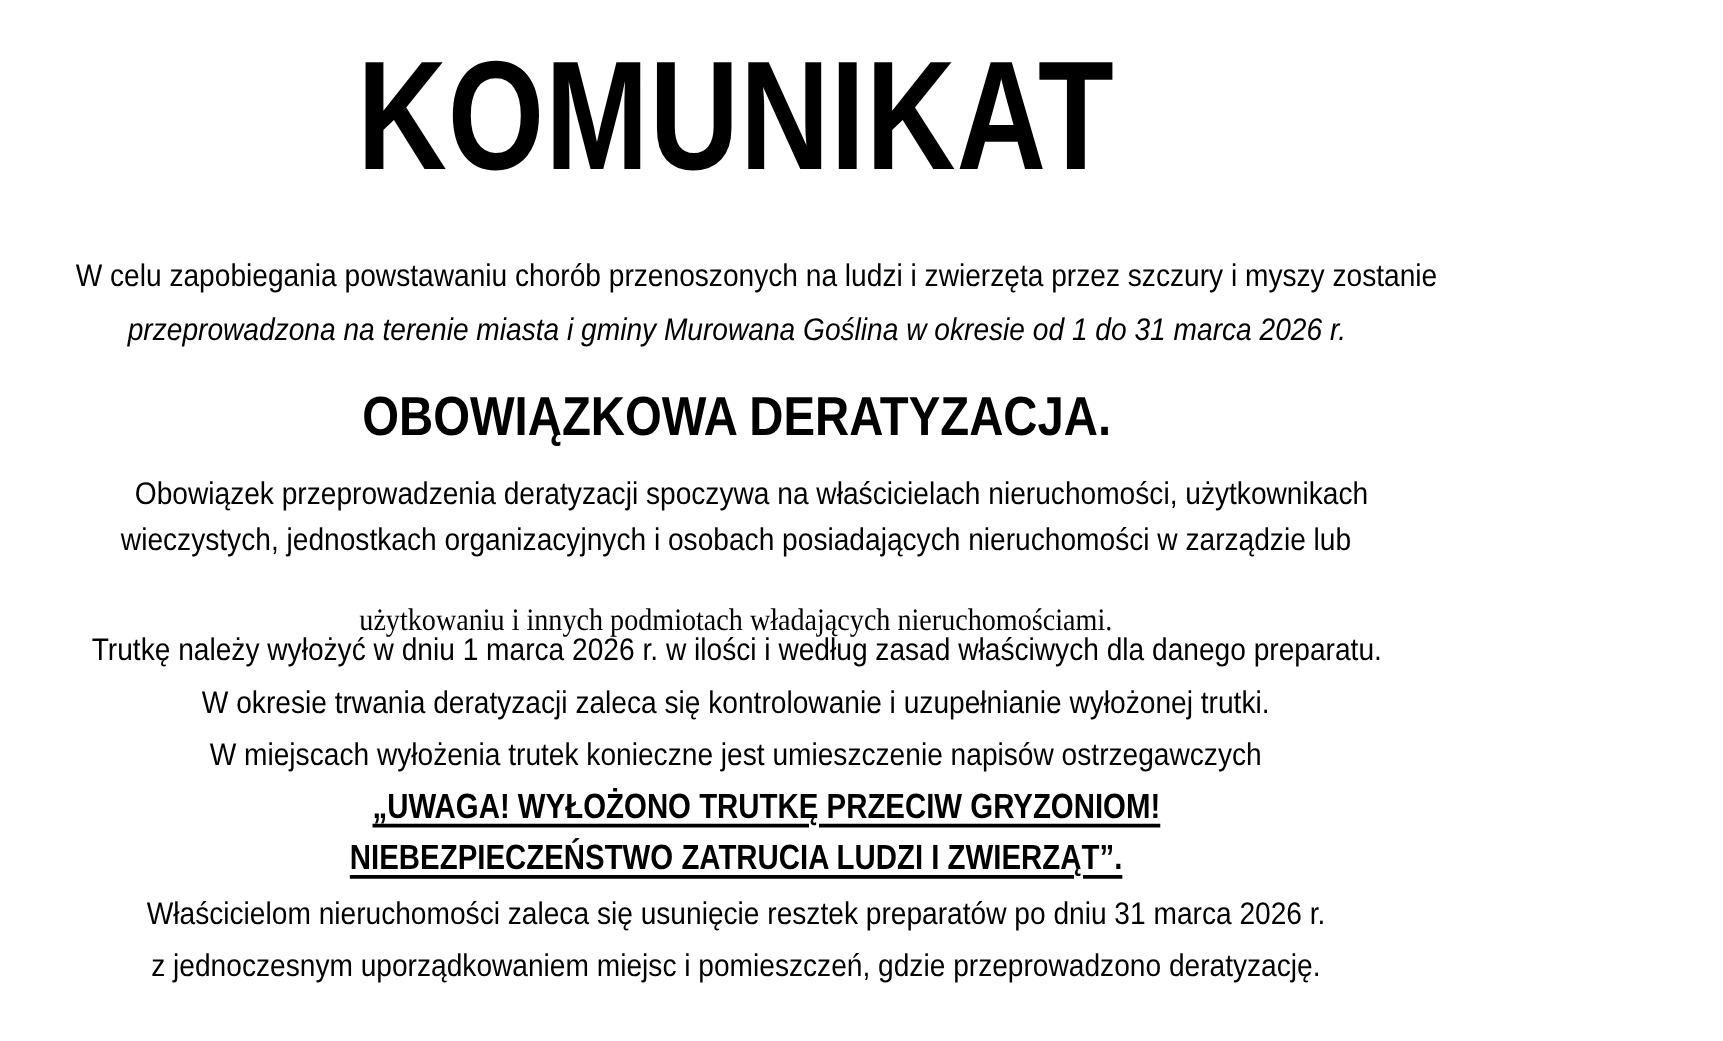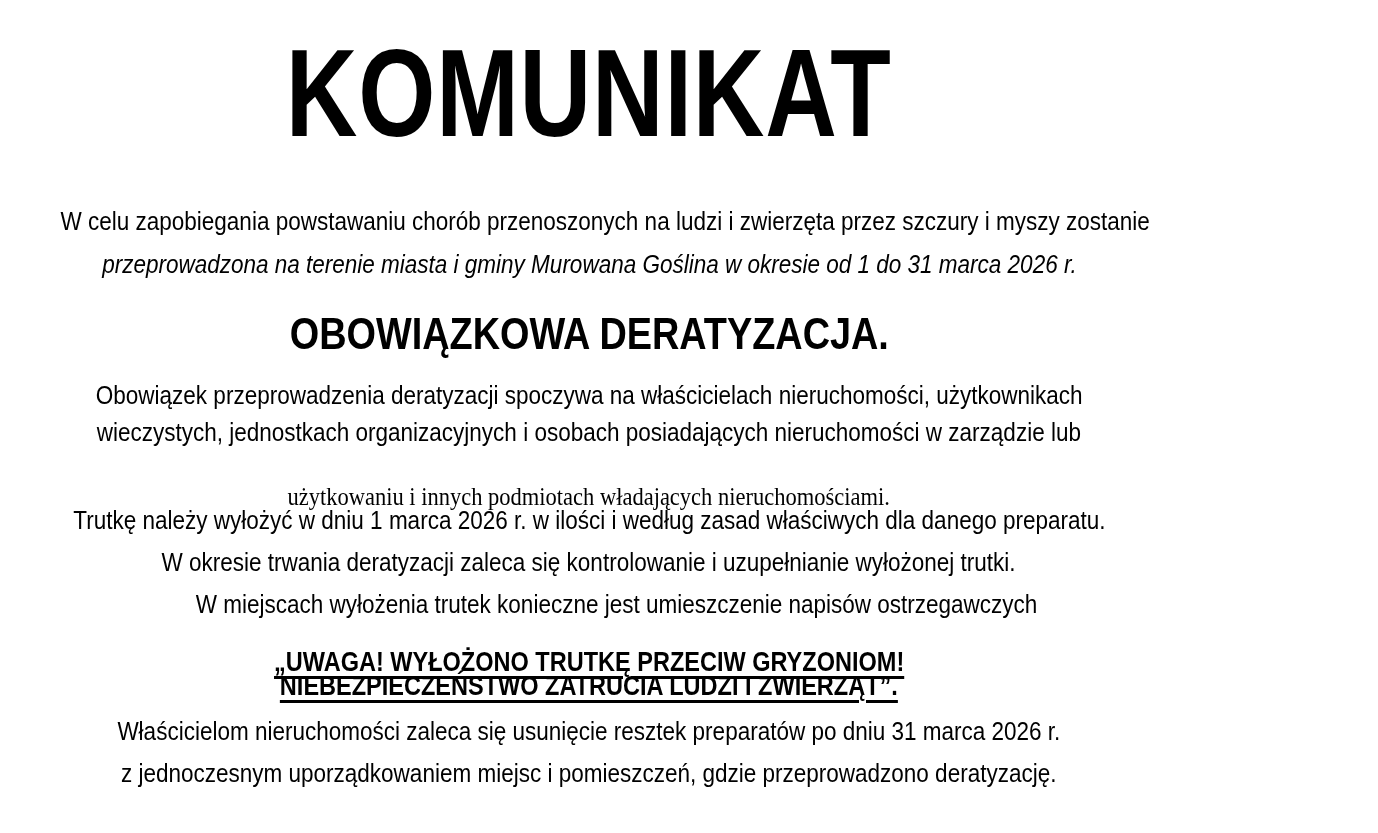--- a/index.html
+++ b/index.html
@@ -71,40 +71,40 @@
     <span class="sq">W celu zapobiegania powstawaniu chorób przenoszonych na ludzi i zwierzęta przez szczury i myszy zostanie</span>
   </div>
   <div class="line body-text" style="top:243px;font-style:italic;">
     <span class="sq">przeprowadzona na terenie miasta i gminy Murowana Goślina w okresie od 1 do 31 marca 2026 r.</span>
   </div>
 
   <div class="line heading">
     <span class="sq">OBOWIĄZKOWA DERATYZACJA.</span>
   </div>
 
-  <div class="line body-text" style="top:374px;">
+  <div class="line body-text" style="top:374px;padding-left:12px;">
     <span class="sq">Obowiązek przeprowadzenia deratyzacji spoczywa na właścicielach nieruchomości, użytkownikach</span>
   </div>
   <div class="line body-text" style="top:411px;">
     <span class="sq">wieczystych, jednostkach organizacyjnych i osobach posiadających nieruchomości w zarządzie lub</span>
   </div>
   <div class="line body-text" style="top:476px;font-family:Liberation Serif, serif;">
     <span class="sq">użytkowaniu i innych podmiotach władających nieruchomościami.</span>
   </div>
   <div class="line body-text" style="top:499px;">
     <span class="sq">Trutkę należy wyłożyć w dniu 1 marca 2026 r. w ilości i według zasad właściwych dla danego preparatu.</span>
   </div>
   <div class="line body-text" style="top:541px;text-align:center;">
     <span class="sq">W okresie trwania deratyzacji zaleca się kontrolowanie i uzupełnianie wyłożonej trutki.</span>
   </div>
-  <div class="line body-text" style="top:583px;margin-left:28px;">
+  <div class="line body-text" style="top:583px;">
     <span class="sq">W miejscach wyłożenia trutek konieczne jest umieszczenie napisów ostrzegawczych</span>
   </div>
 
-  <div class="line warning" style="top:642px;">
+  <div class="line warning" style="top:625px;padding-left:24px;">
     <span class="sq">„UWAGA! WYŁOŻONO TRUTKĘ PRZECIW GRYZONIOM!</span>
   </div>
   <div class="line warning" style="top:666px;">
     <span class="sq">NIEBEZPIECZEŃSTWO ZATRUCIA LUDZI I ZWIERZĄT”.</span>
   </div>
 
   <div class="line body-text" style="top:710px;">
     <span class="sq">Właścicielom nieruchomości zaleca się usunięcie resztek preparatów po dniu 31 marca 2026 r.</span>
   </div>
   <div class="line body-text" style="top:752px;">

